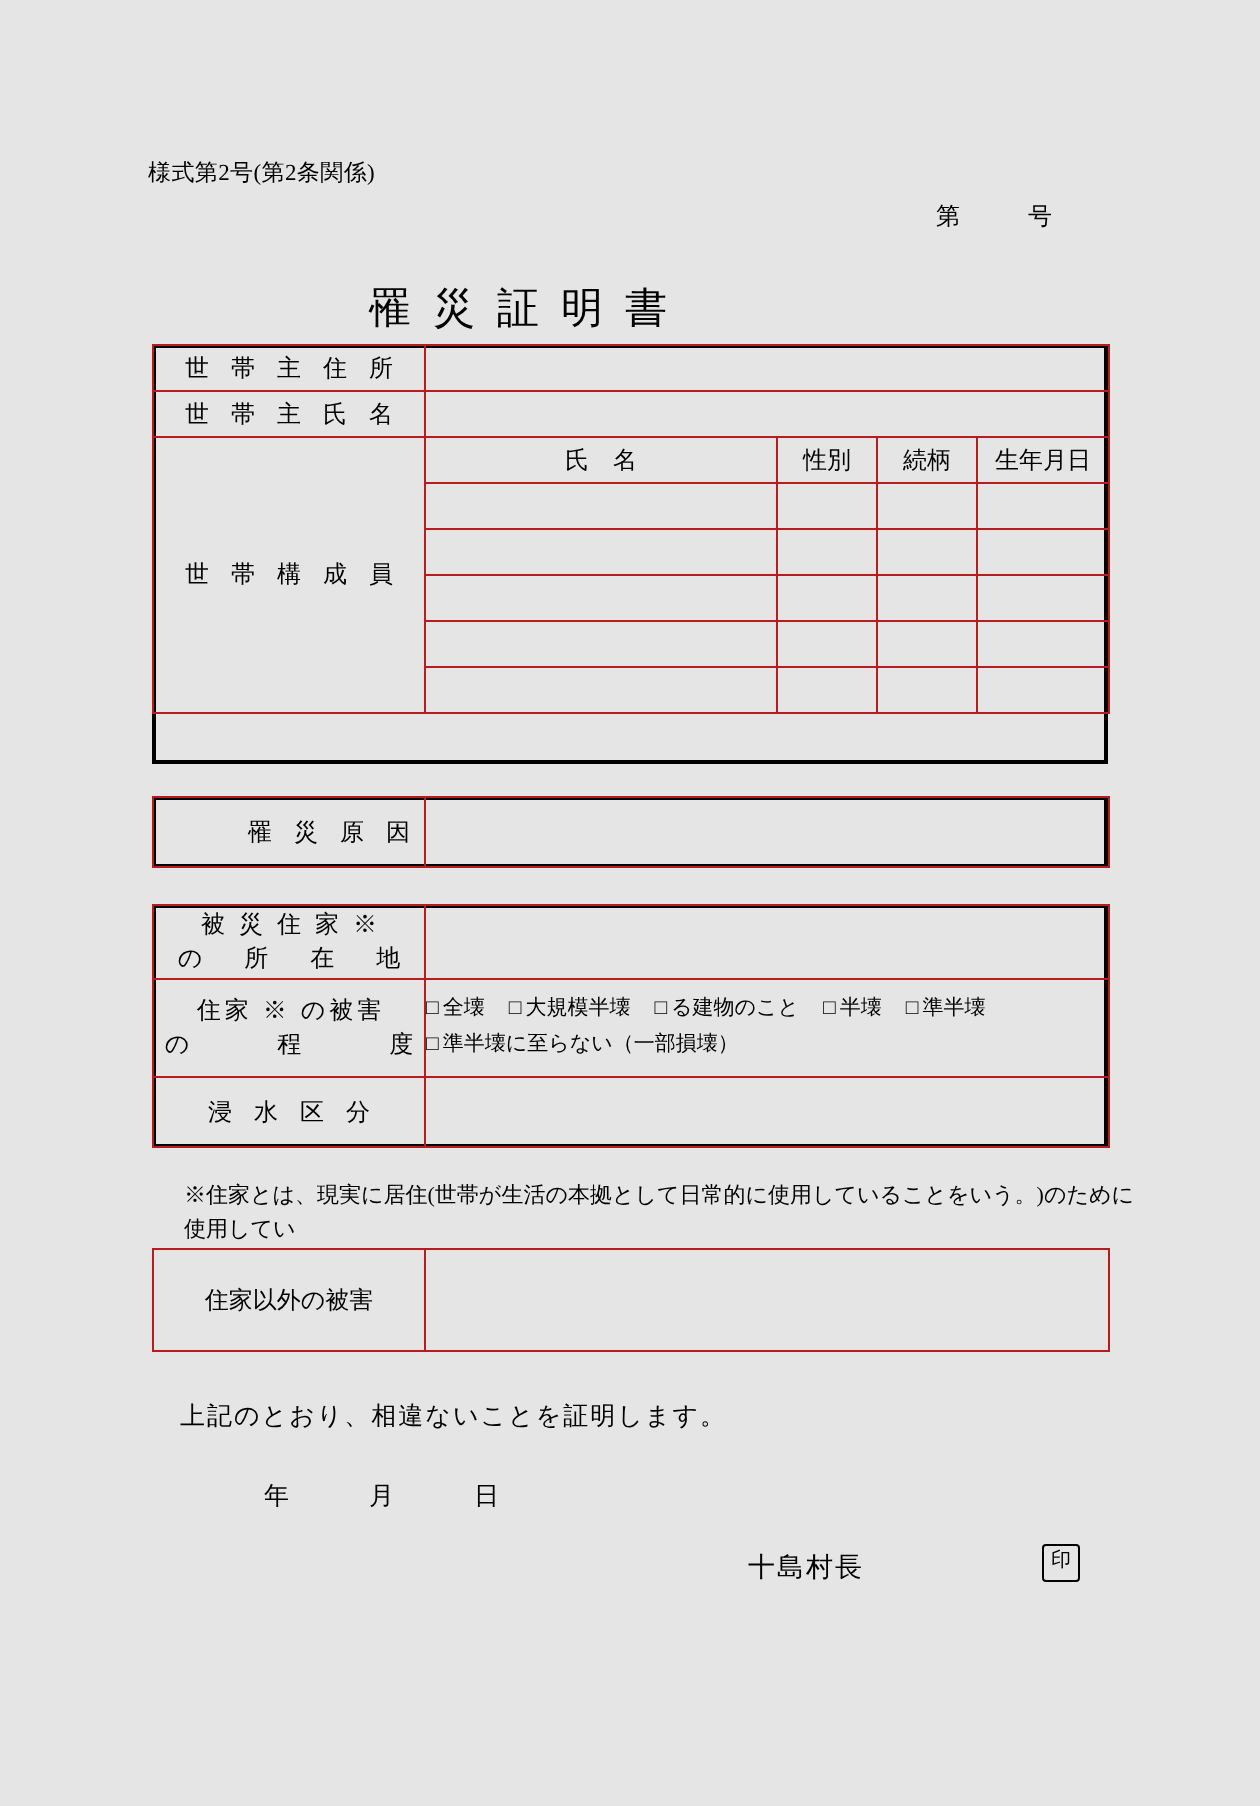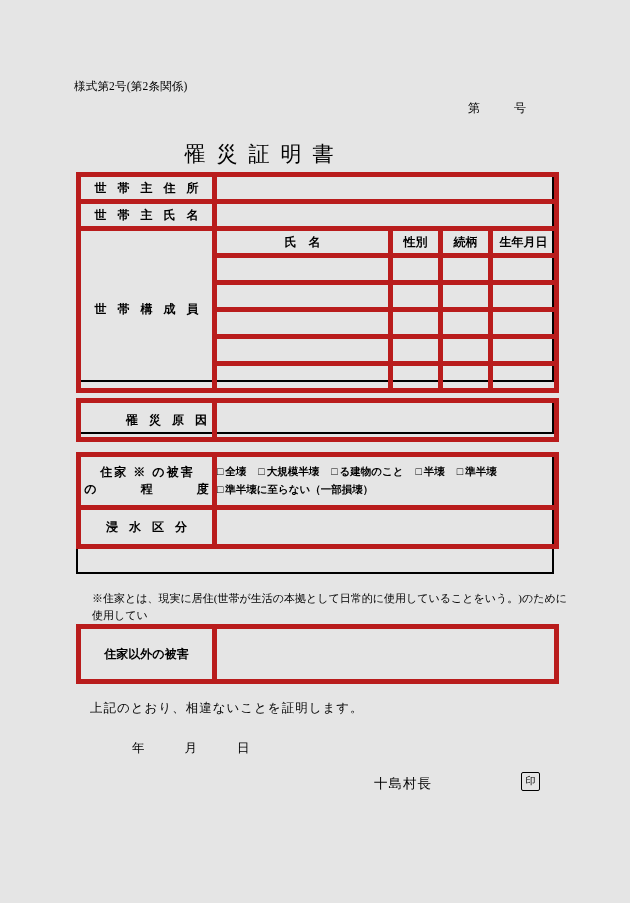--- a/index.html
+++ b/index.html
@@ -55,24 +55,23 @@
   }
 
   
   table.frm {
     position: absolute;
     border-collapse: collapse;
     table-layout: fixed;
     font-size: 12px;
   }
   table.frm td {
-    border: 5px solid #b91c1c;
+    border: 1px solid #b91c1c;
     padding: 0;
     vertical-align: middle;
-    font-weight: bold;
   }
   .lbl {
     text-align: center;
     font-size: 12px;
     letter-spacing: 4px;
     text-indent: 4px;
     white-space: nowrap;
   }
   .lbl2 {
     text-align: center;
@@ -266,20 +265,27 @@
     </tbody>
   </table>
 
   <div class="thickbox" style="left:76px;top:452px;width:478px;height:122px;"></div>
   <table class="frm" id="tbl-damage">
     <colgroup>
       <col style="width:136px">
       <col style="width:342px">
     </colgroup>
     <tbody>
+      <tr>
+        <td class="lbl2" style="height:36px;">
+          <div>被 災 住 家 ※</div>
+          <div>の　 所　 在　 地</div>
+        </td>
+        <td></td>
+      </tr>
       <tr>
         <td class="lbl2" style="height:48px;">
           <div>住家 ※ の被害</div>
           <div>の　　　程　　　度</div>
         </td>
         <td class="check-cell">
           <div>
             <span class="opt"><span class="ck">□</span><span>全壊</span></span><span class="opt"><span class="ck">□</span><span>大規模半壊</span></span><span class="opt"><span class="ck">□</span><span>る建物のこと</span></span><span class="opt"><span class="ck">□</span><span>半壊</span></span><span class="opt"><span class="ck">□</span><span>準半壊</span></span>
           </div>
           <div>

